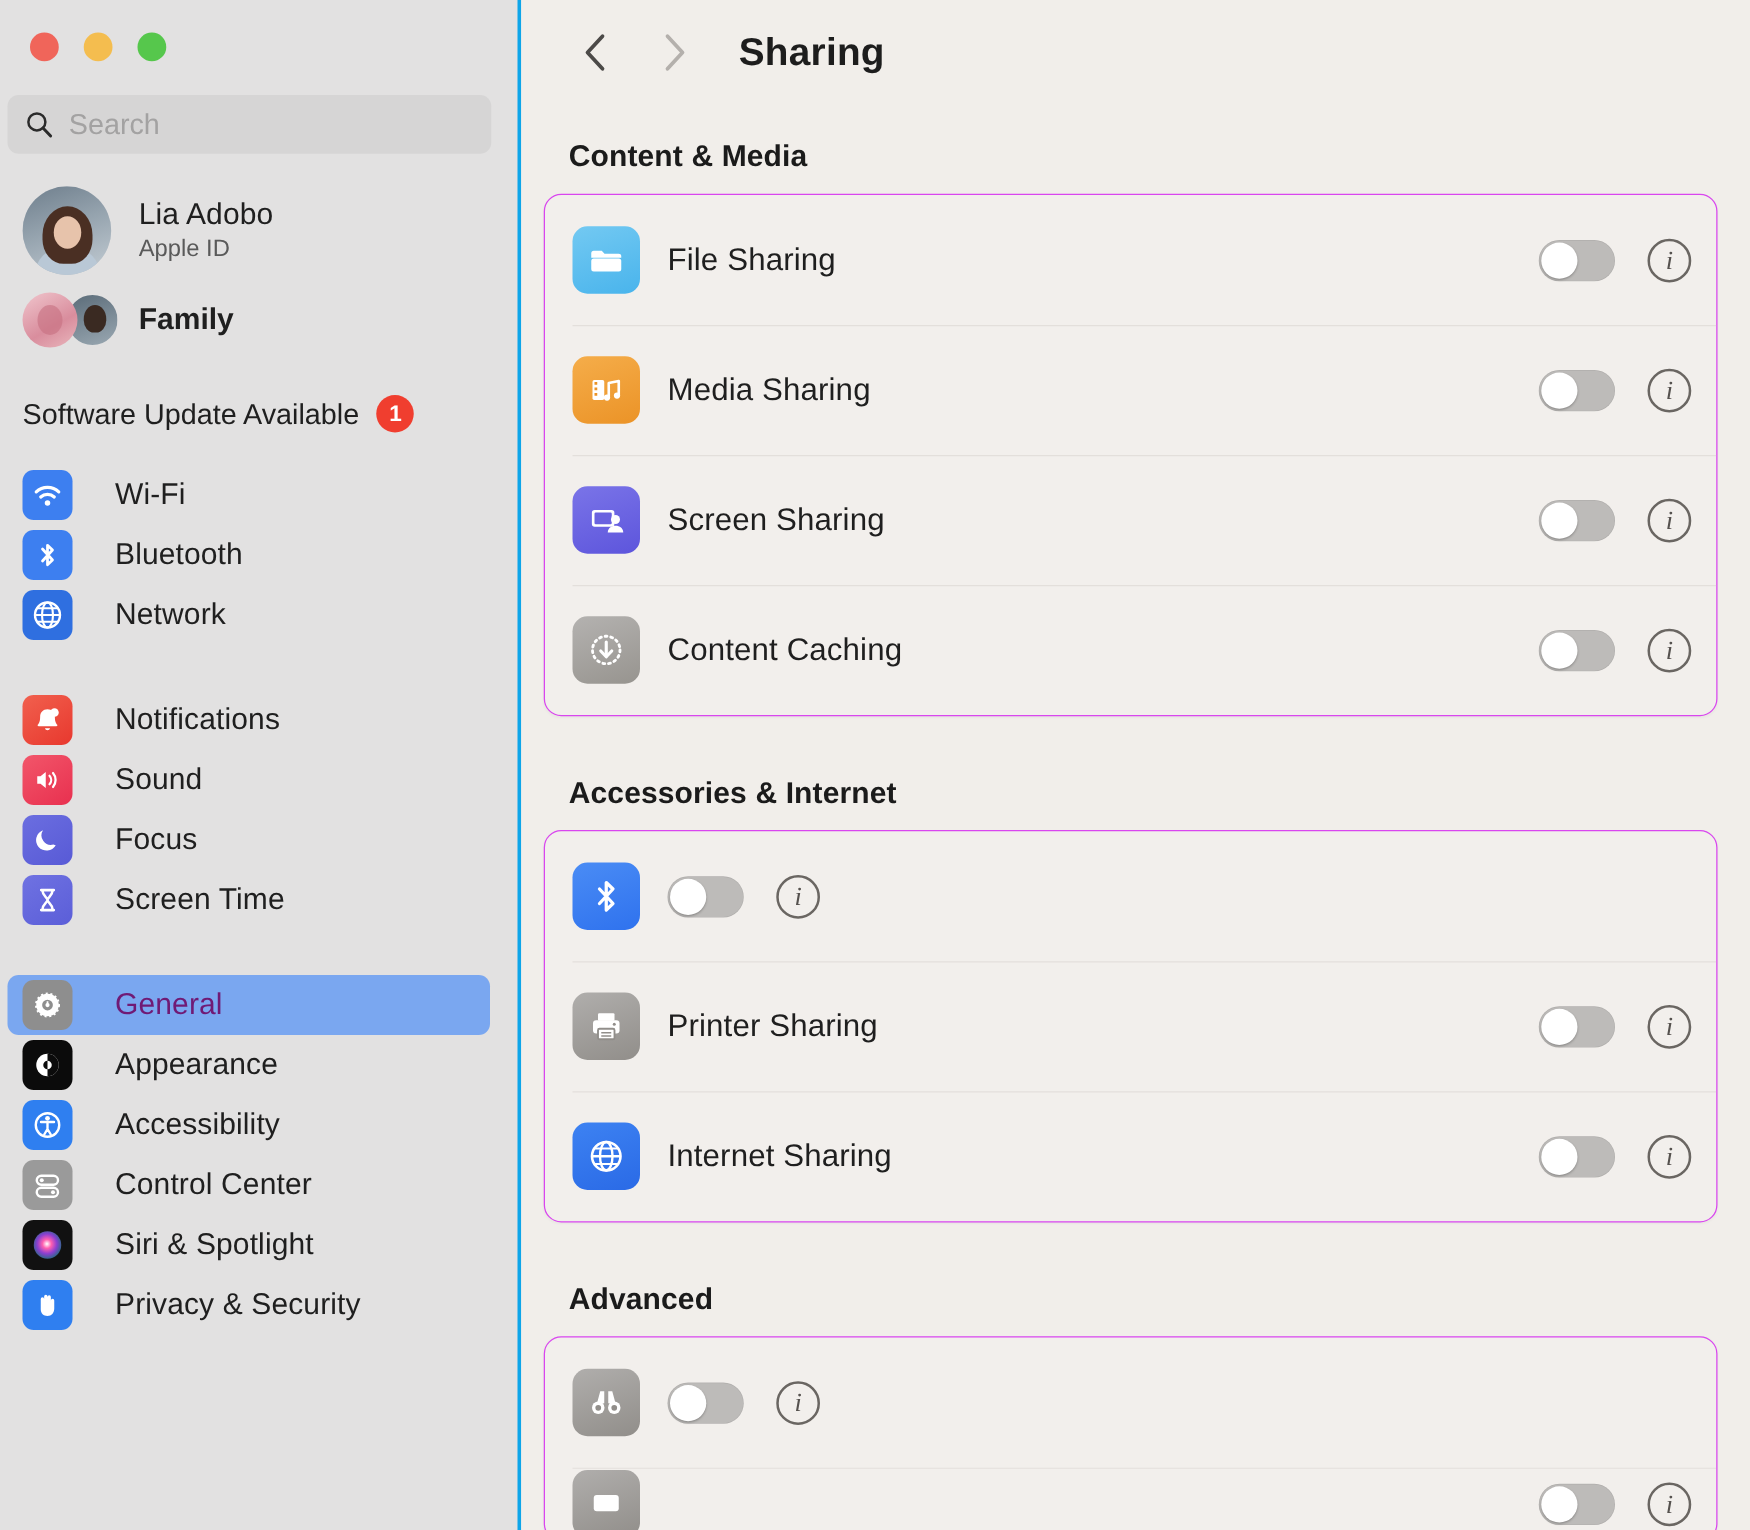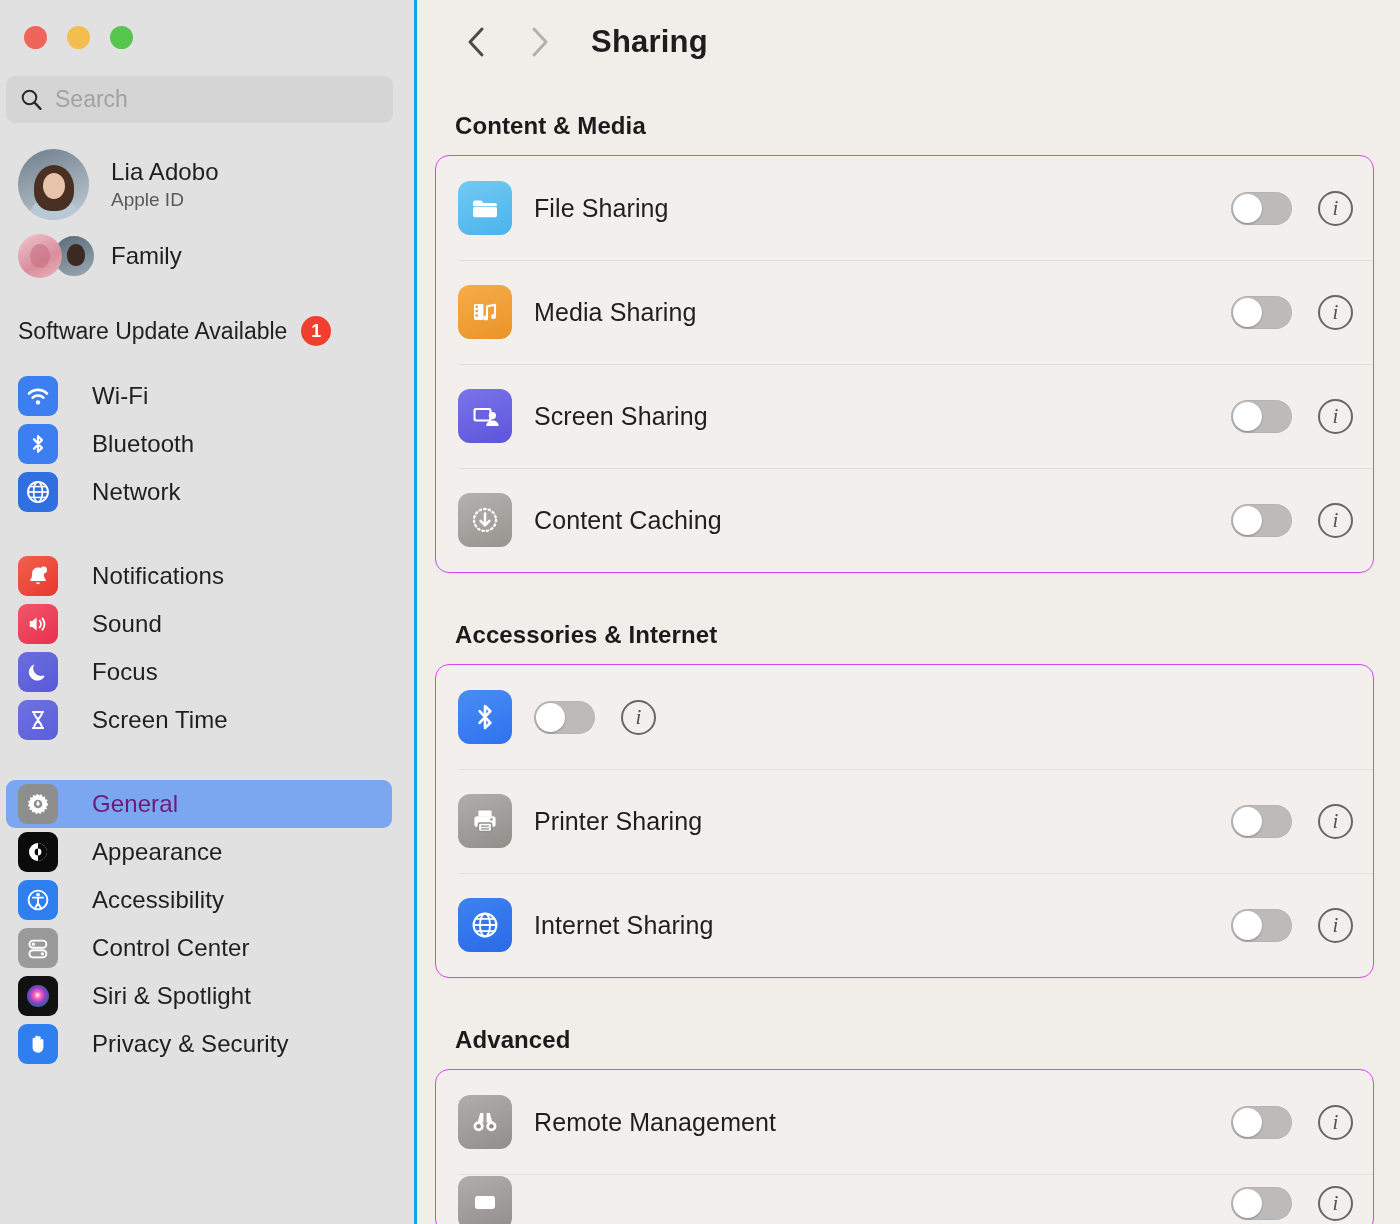--- a/index.html
+++ b/index.html
@@ -57,21 +57,21 @@
   .avatar .sky { position:absolute; inset:0; background:linear-gradient(160deg,#6e7e8c 0%,#95a3ae 45%,#c4cdd4 100%); }
   .avatar .hair { position:absolute; left:16px; top:16px; width:40px; height:46px; border-radius:50% 50% 42% 42%; background:#4a2f23; }
   .avatar .face { position:absolute; left:25px; top:24px; width:22px; height:26px; border-radius:50%; background:#e7c3ab; }
   .avatar .body { position:absolute; left:10px; bottom:-6px; width:52px; height:28px; border-radius:22px 22px 0 0; background:#b9c8d6; }
   .acct-text { display:flex; flex-direction:column; gap:3px; }
   .acct-name { font-size:24px; color:#1f1f1f; letter-spacing:.1px; }
   .acct-sub  { font-size:19px; color:#5a5a5a; }
 
   .family {
     display:flex; align-items:center;
-    margin:14px 0 0 18px; gap:17px;
+    margin:14px 0 0 18px; gap:17px;font-weight:bold;
   }
   .fam-pics { position:relative; width:76px; height:44px; flex:none; }
   .fam-pic { position:absolute; width:44px; height:44px; border-radius:50%; overflow:hidden; top:0; }
   .fam-pic.a { left:0; background:linear-gradient(150deg,#f0c6cd,#d98d9d 60%,#e9b7bd); z-index:1; }
   .fam-pic.a::after { content:""; position:absolute; left:12px; top:10px; width:20px; height:24px; border-radius:50%; background:#c76f80; opacity:.6; }
   .fam-pic.b { left:34px; background:linear-gradient(160deg,#5a6b78,#9aa8b2); border:2px solid #e2e1e1; }
   .fam-pic.b::after { content:""; position:absolute; left:13px; top:8px; width:18px; height:22px; border-radius:50% 50% 45% 45%; background:#3a2a22; }
   .fam-label { font-size:24px; color:#1f1f1f; }
 
   .swupdate {
@@ -516,21 +516,20 @@
       <div class="row">
         <span class="row-ico" style="background:linear-gradient(160deg,#b0aeac,#918e8a)">
           <svg width="34" height="34" viewBox="0 0 34 34">
               <path d="M12.2 8h3.2v6h3.2V8h3.2l2.6 9.6h-5.8V14h-3.2v3.6H9.6z" fill="#fff"></path>
               <circle cx="10.6" cy="21.2" r="5" fill="#fff"></circle>
               <circle cx="23.4" cy="21.2" r="5" fill="#fff"></circle>
               <circle cx="10.6" cy="21.2" r="2.3" fill="#918e8a"></circle>
               <circle cx="23.4" cy="21.2" r="2.3" fill="#918e8a"></circle>
             </svg>
         </span>
-        <span class="row-label">Remote Management</span>
         <span class="toggle">
             <span class="knob"></span>
           </span>
         <span class="info-btn">i</span>
       </div>
       <div class="row partial">
         <span class="row-ico" style="background:linear-gradient(160deg,#b0aeac,#918e8a)">
           <svg width="34" height="34" viewBox="0 0 34 34">
               <rect x="7" y="10" width="20" height="13" rx="2.4" fill="#fff"></rect>
             </svg>

